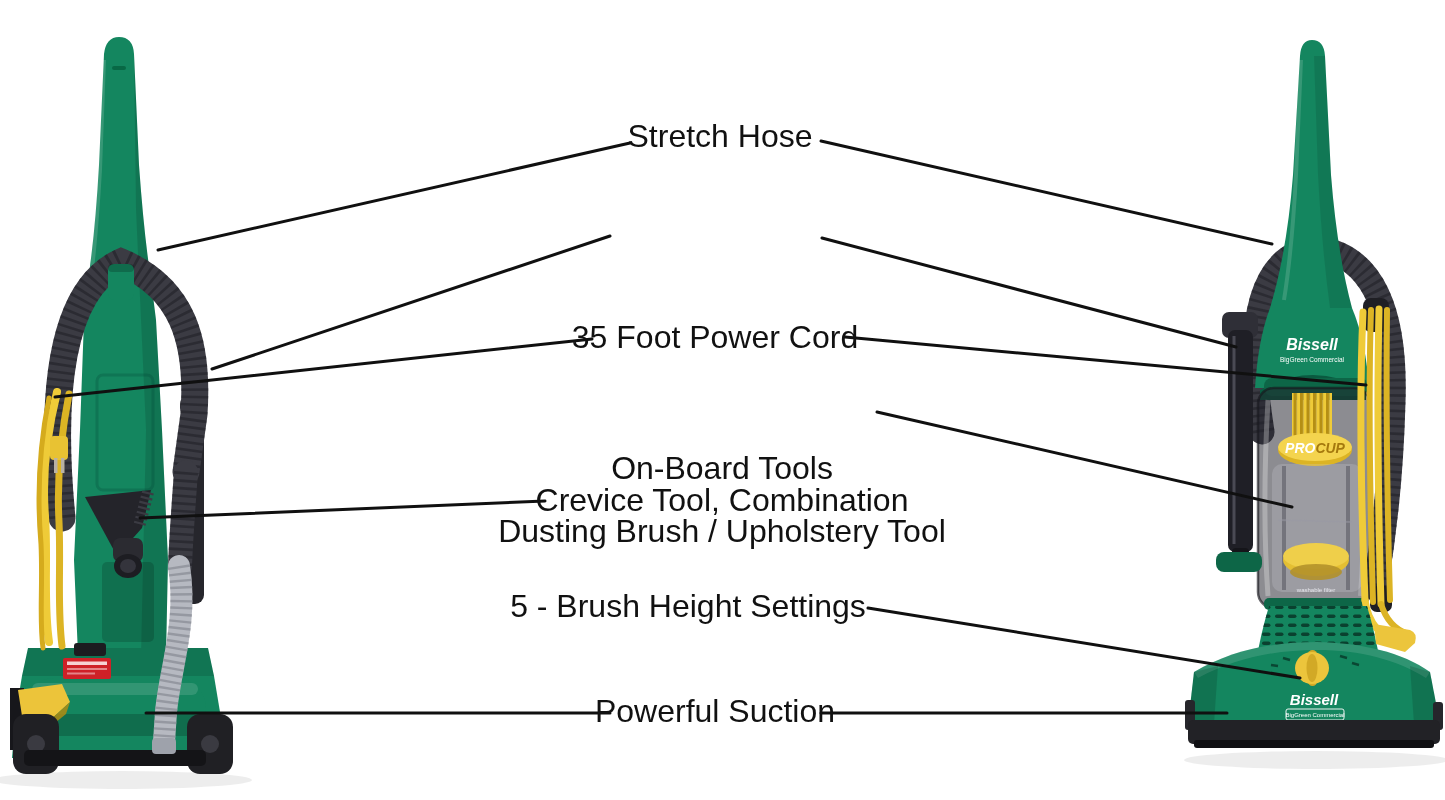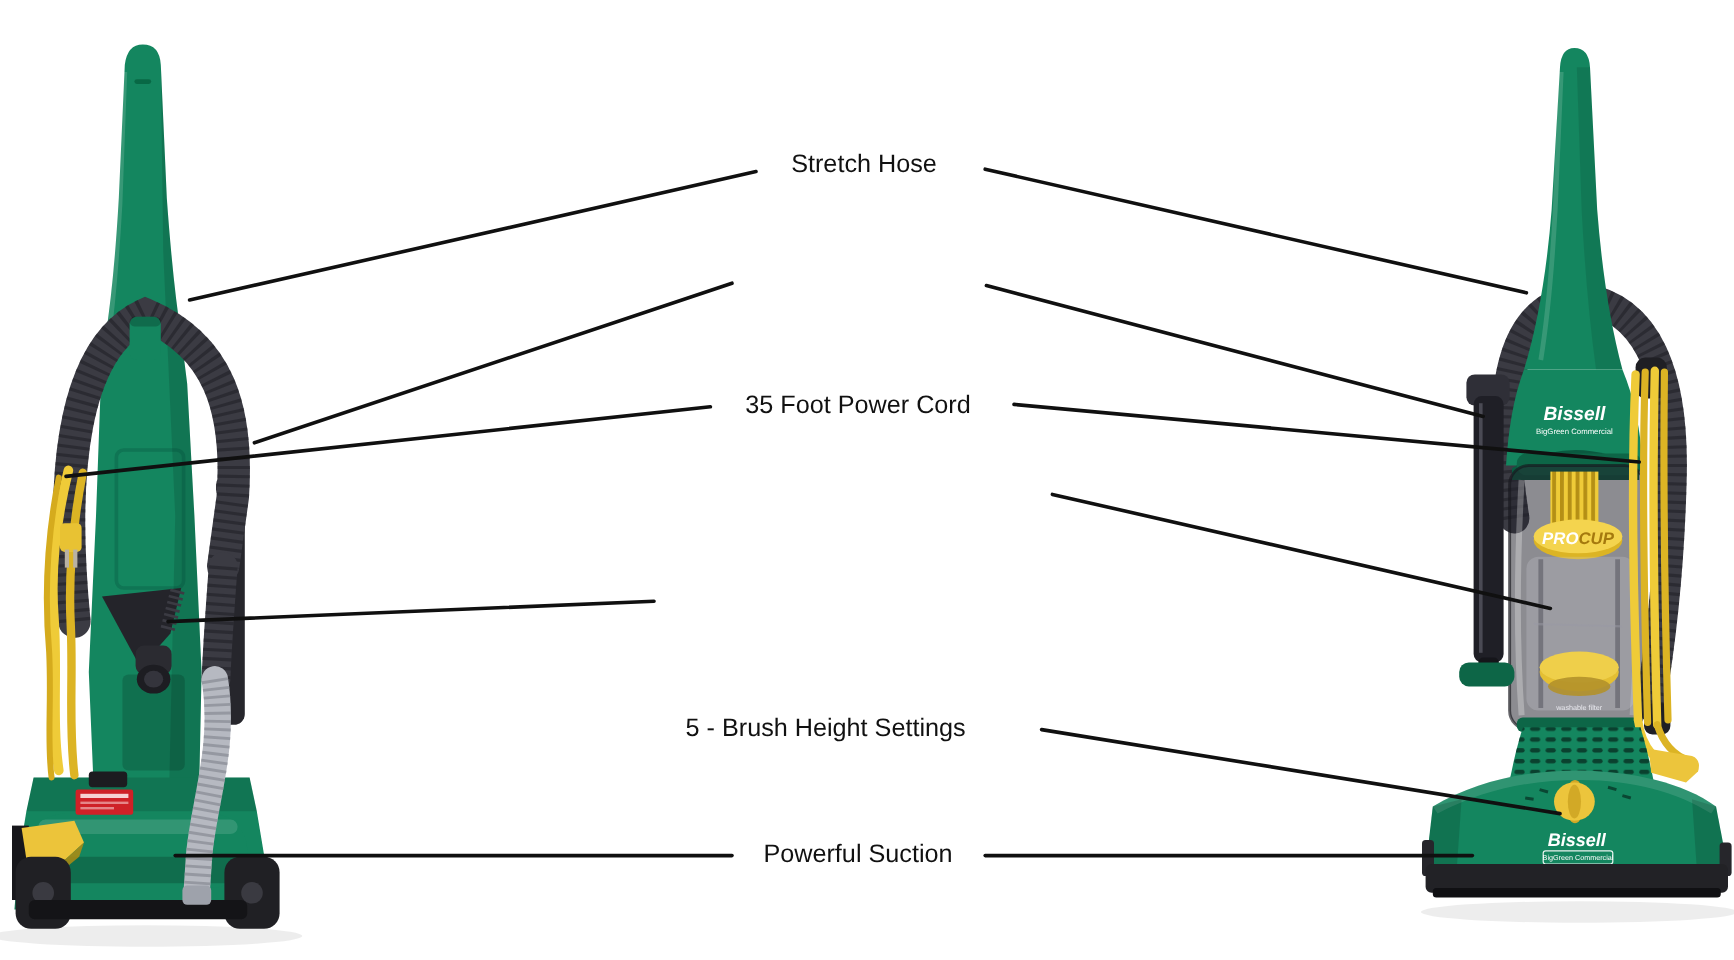--- a/index.html
+++ b/index.html
@@ -9,21 +9,21 @@
   html,body{margin:0;padding:0;background:#fff;}
   #stage{position:relative;width:1445px;height:800px;background:#ffffff;overflow:hidden;
          font-family:"Liberation Sans","DejaVu Sans",sans-serif;}
   #art{position:absolute;left:0;top:0;}
   .green{fill:var(--body-green);}
   .hose-base{stroke:var(--hose-gray);fill:none;stroke-linecap:round;}
   .hose-rib{stroke:#191920;fill:none;stroke-linecap:butt;opacity:.45;}
   .cord{stroke:var(--cord-yellow);fill:none;stroke-linecap:round;}
   .cord-d{stroke:#dcb424;fill:none;stroke-linecap:round;}
   .callout{stroke:var(--callout-line);stroke-width:3;stroke-linecap:round;}
-  .callout-label{position:absolute;transform:translate(-50%,-50%);font-size:21px;line-height:31.5px;
+  .callout-label{position:absolute;transform:translate(-50%,-50%);font-size:32px;line-height:31.5px;
                  color:var(--label-text);white-space:nowrap;text-align:center;}
   .svg-logo{font-family:"Liberation Sans","DejaVu Sans",sans-serif;}
 </style>
 </head>
 <body>
 
 <div id="stage">
 
   <svg id="art" width="1445" height="800" viewBox="0 0 1445 800">
     <defs>
@@ -219,16 +219,21 @@
       <line class="callout" x1="877" y1="412" x2="1292" y2="507"></line>
       <line class="callout" x1="545" y1="501" x2="140" y2="518"></line>
       <line class="callout" x1="868" y1="608" x2="1300" y2="678"></line>
       <line class="callout" x1="610" y1="713" x2="146" y2="713"></line>
       <line class="callout" x1="821" y1="713" x2="1227" y2="713"></line>
     </g>
   </svg>
 
   <div class="callout-label" style="left:720px;top:137px">Stretch Hose</div>
   <div class="callout-label" style="left:715px;top:338px">35 Foot Power Cord</div>
+  <div class="callout-label" style="left:722px;top:500px">
+    <div>On-Board Tools</div>
+    <div>Crevice Tool, Combination</div>
+    <div>Dusting Brush / Upholstery Tool</div>
+  </div>
   <div class="callout-label" style="left:688px;top:607px">5 - Brush Height Settings</div>
   <div class="callout-label" style="left:715px;top:712px">Powerful Suction</div>
 
 </div>
 
 </body></html>

